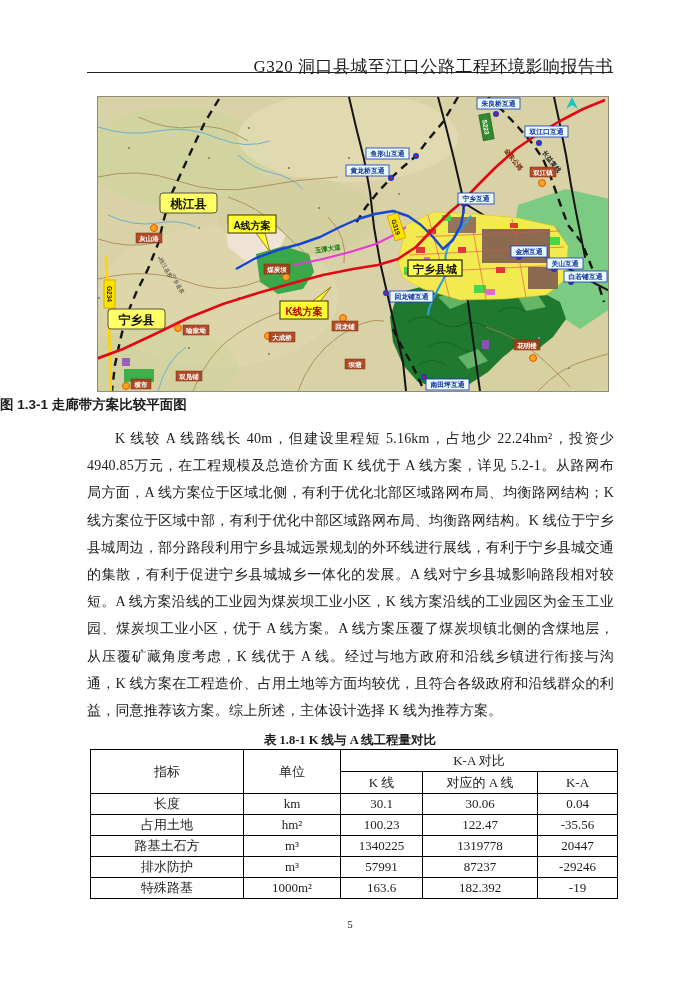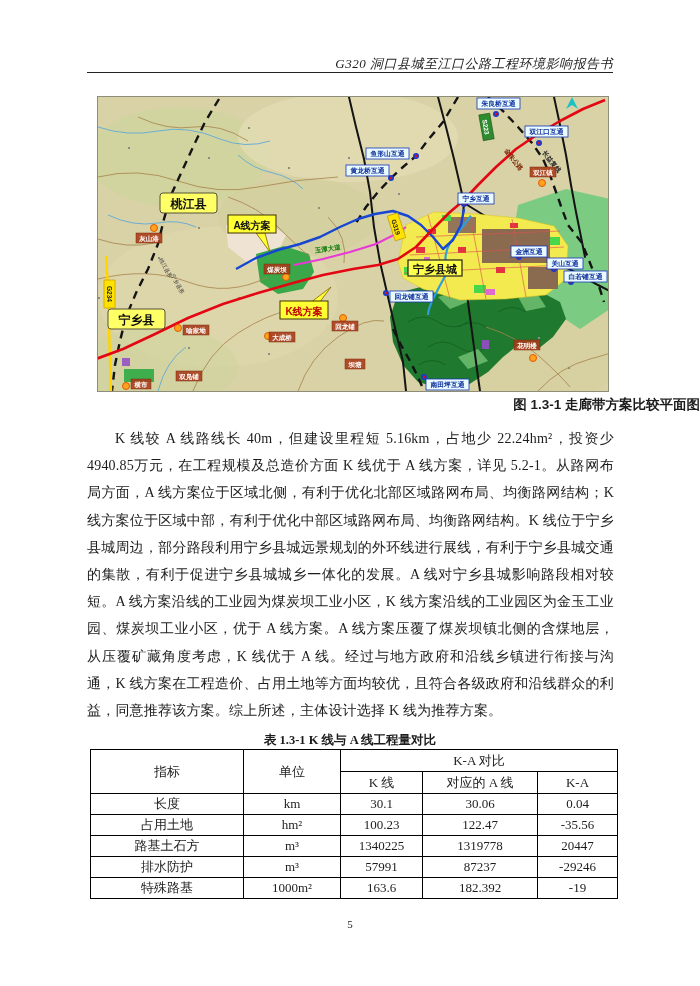--- a/index.html
+++ b/index.html
@@ -1,22 +1,22 @@
 <!DOCTYPE html>
 <html><head>
 <meta charset="utf-8">
 <style>
   html,body{margin:0;padding:0;background:#9a9a9a;}
   .page{position:relative;width:700px;height:986px;background:#ffffff;overflow:hidden;
         font-family:"Liberation Serif","DejaVu Serif",serif;color:#1c1c1c;}
   .hdr{position:absolute;top:55px;left:87px;width:526px;text-align:right;
-       font-size:13px;letter-spacing:.5px;font-style:italic;}
+       font-size:17px;letter-spacing:.5px;}
   .hdr-rule{position:absolute;top:72px;left:87px;width:526px;border-top:1.2px solid #222;}
   .map-wrap{position:absolute;left:97px;top:96px;width:510px;height:294px;border:1px solid #8d8d7a;box-sizing:content-box;}
-  .fig-caption{position:absolute;top:396px;left:0;width:700px;text-align:right;
+  .fig-caption{position:absolute;top:396px;left:0;width:700px;text-align:left;
        font-family:"Liberation Sans","DejaVu Sans",sans-serif;font-weight:bold;font-size:13.5px;}
   .body-text{position:absolute;top:411px;left:87px;width:527px;font-size:14px;line-height:27.2px;
        text-align:justify;text-indent:2em;letter-spacing:.2px;}
   .tbl-caption{position:absolute;top:732px;left:0;width:700px;text-align:center;
        font-weight:bold;font-size:12.5px;}
   table.cmp{position:absolute;top:749px;left:90px;border-collapse:collapse;border:1.5px solid #000;
        font-size:13px;table-layout:fixed;}
   table.cmp td{border:1px solid #000;text-align:center;padding:0 2px;overflow:hidden;white-space:nowrap;}
   table.cmp tr.h{height:22px;} table.cmp tr.d{height:21px;}
   .pagenum{position:absolute;top:918px;left:0;width:700px;text-align:center;font-size:11px;}
@@ -326,21 +326,21 @@
         <rect x="182" y="204" width="48" height="18" fill="#ffff33" stroke="#403000" stroke-width="1"></rect>
         <text x="206" y="217.5" style="font:bold 10px 'Liberation Sans','DejaVu Sans',sans-serif;fill:#c00000;text-anchor:middle">K线方案</text>
       </g>
     </svg>
   </div>
 
   <div class="fig-caption">图 1.3-1  走廊带方案比较平面图</div>
 
   <p class="body-text">K 线较 A 线路线长 40m，但建设里程短 5.16km，占地少 22.24hm²，投资少 4940.85万元，在工程规模及总造价方面 K 线优于 A 线方案，详见 5.2-1。从路网布局方面，A 线方案位于区域北侧，有利于优化北部区域路网布局、均衡路网结构；K 线方案位于区域中部，有利于优化中部区域路网布局、均衡路网结构。K 线位于宁乡县城周边，部分路段利用宁乡县城远景规划的外环线进行展线，有利于宁乡县城交通的集散，有利于促进宁乡县城城乡一体化的发展。A 线对宁乡县城影响路段相对较短。A 线方案沿线的工业园为煤炭坝工业小区，K 线方案沿线的工业园区为金玉工业园、煤炭坝工业小区，优于 A 线方案。A 线方案压覆了煤炭坝镇北侧的含煤地层，从压覆矿藏角度考虑，K 线优于 A 线。经过与地方政府和沿线乡镇进行衔接与沟通，K 线方案在工程造价、占用土地等方面均较优，且符合各级政府和沿线群众的利益，同意推荐该方案。综上所述，主体设计选择 K 线为推荐方案。</p>
 
-  <div class="tbl-caption">表 1.3-1  K 线与 A 线工程量对比</div>
+  <div class="tbl-caption">表 1.8-1  K 线与 A 线工程量对比</div>
 
   <table class="cmp">
     <colgroup>
       <col style="width:153px">
         <col style="width:97px">
         <col style="width:82px">
         <col style="width:115px">
         <col style="width:80px">
     </colgroup>
     <tbody>

